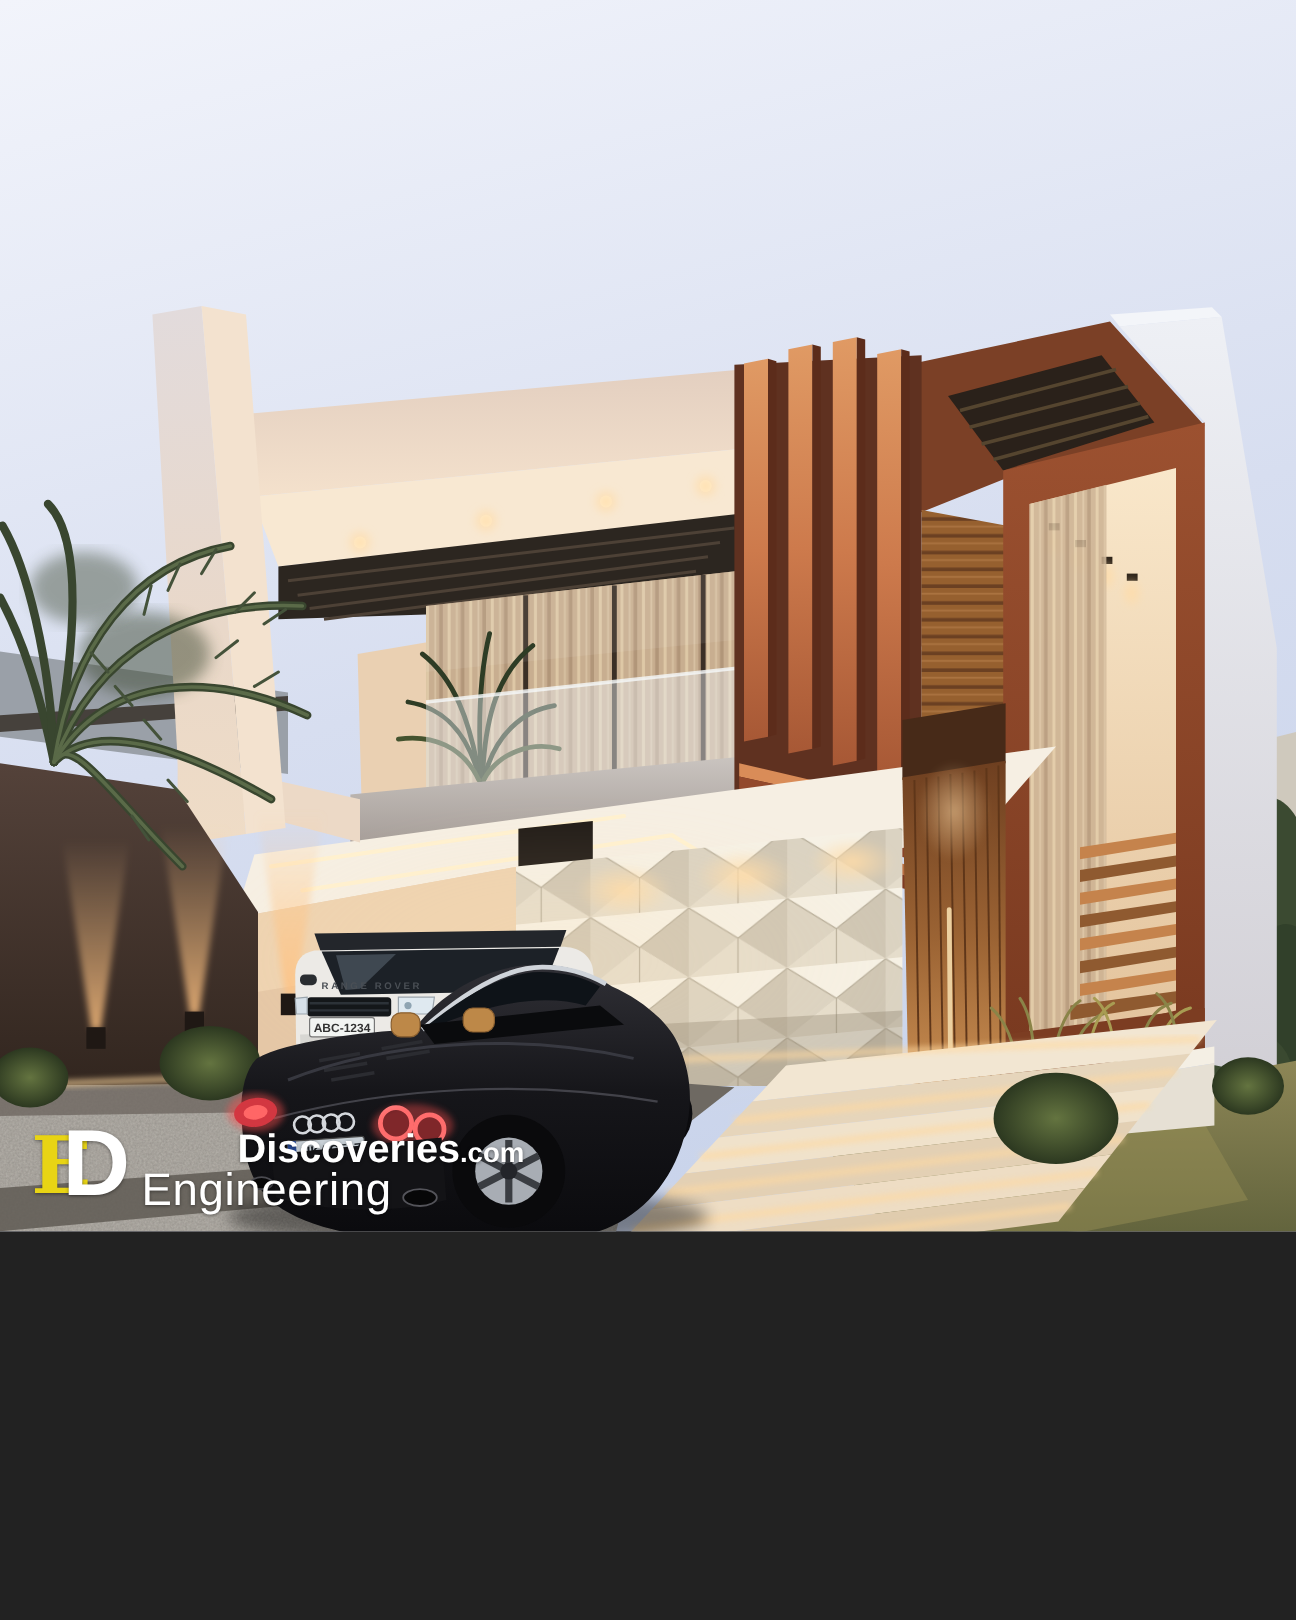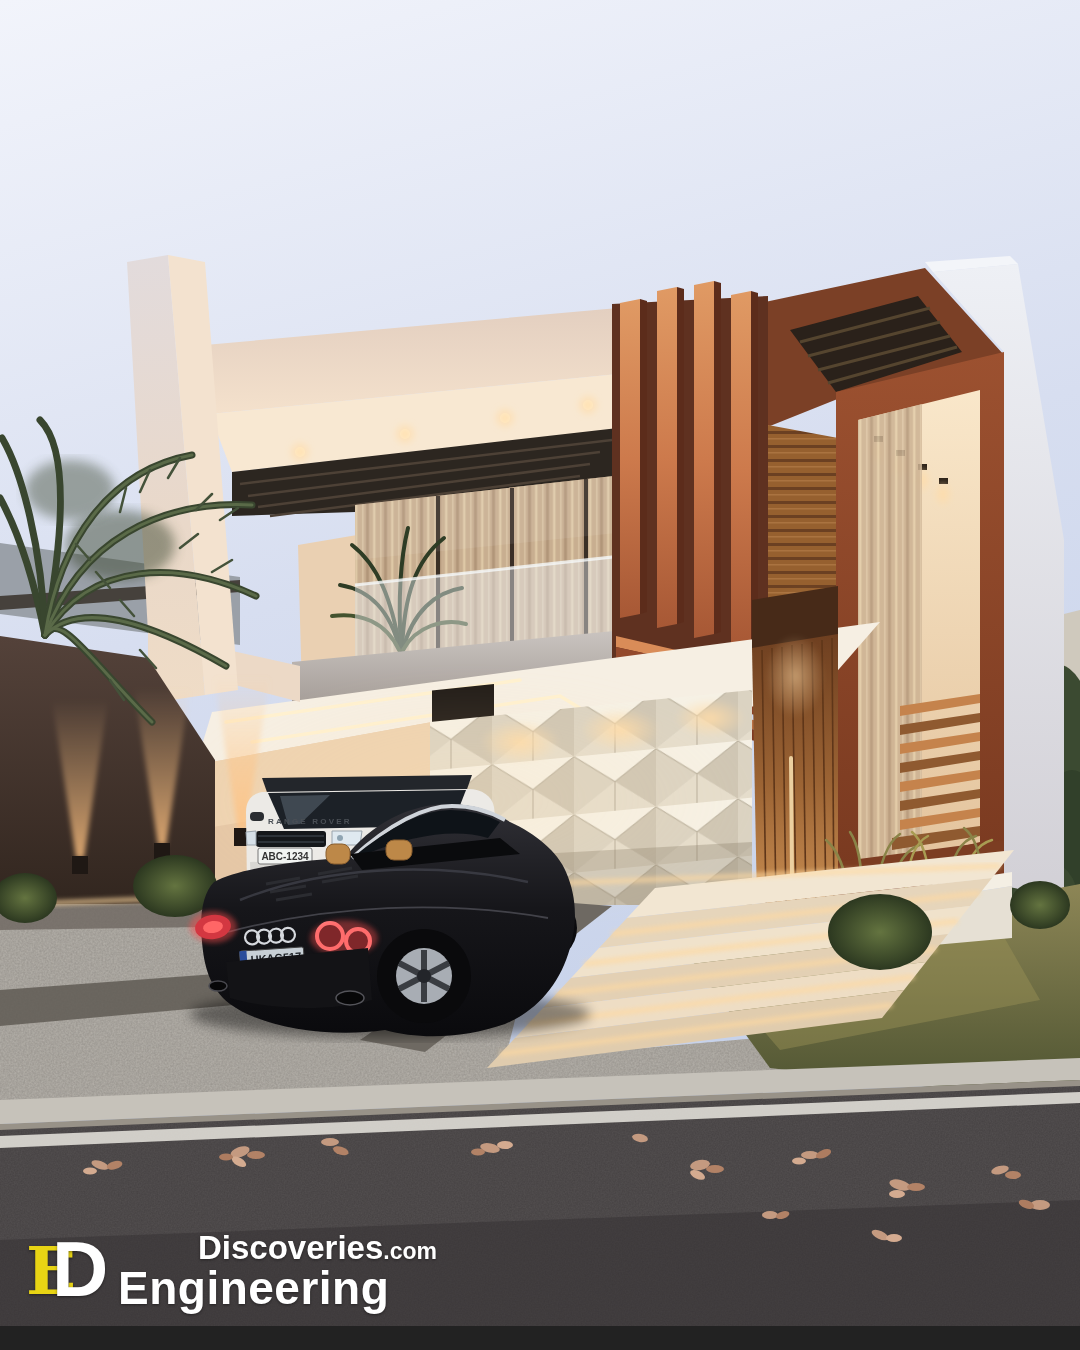--- a/index.html
+++ b/index.html
@@ -1,29 +1,29 @@
 <!DOCTYPE html>
 <html style="--logo-yellow: #e8d414; --sky-top: #eff2fb; --sky-low: #c9d4ea; --cream-facade: #ecd9c7; --cream-lit: #f8e8d2; --copper-fin: #d98c58; --corten-frame: #8e4a2c; --wood-door: #a96f3f; --louver-dark: #2d2620; --perimeter-wall: #43352c; --white-parapet: #e7e8ee; --slab-gray: #c9c3bf; --cobblestone: #b6b2ab; --asphalt: #454142; --lawn: #6f7040; --bush-green: #48572e; --warm-glow: #ffd9a0;"><head>
 <meta charset="utf-8">
 <style>
   html,body{margin:0;padding:0;background:#222;}
-  .stage{position:relative;width:1080px;height:1326px;overflow:hidden;
+  .stage{position:relative;width:1080px;height:1026px;overflow:hidden;
          font-family:"Liberation Sans", sans-serif;}
   .stage svg{position:absolute;left:0;top:0;}
   .watermark{position:absolute;left:26px;bottom:14px;display:flex;align-items:flex-end;
              color:#fff;text-shadow:0 1px 3px rgba(0,0,0,.45);}
   .wm-monogram{position:relative;width:86px;height:76px;flex:0 0 auto;}
   .wm-e{position:absolute;left:0;top:2px;font-size:66px;font-weight:bold;
         color:var(--logo-yellow,#e8d414);font-family:"DejaVu Serif", serif;line-height:1;}
   .wm-d{position:absolute;left:26px;top:-6px;font-size:78px;font-weight:bold;color:#fff;
         font-family:"Liberation Sans", sans-serif;line-height:1;}
   .wm-text{margin-left:6px;line-height:1.02;}
   .wm-line1{padding-left:80px;font-size:33px;font-weight:bold;white-space:nowrap;}
   .wm-line1 .suffix{font-size:23px;font-weight:bold;}
-  .wm-line2{font-size:46px;font-weight:bold;letter-spacing:.5px;}
+  .wm-line2{font-size:38px;font-weight:normal;letter-spacing:.5px;}
 </style>
 </head>
 <body>
 
 <div class="stage">
 <svg width="1080" height="1350" viewBox="0 0 1080 1350">
   <defs>
     <linearGradient id="skyG" x1="0" y1="0" x2="0.25" y2="1">
       <stop offset="0" stop-color="#f2f4fb"></stop>
           <stop offset="0.55" stop-color="#d7def0"></stop>

